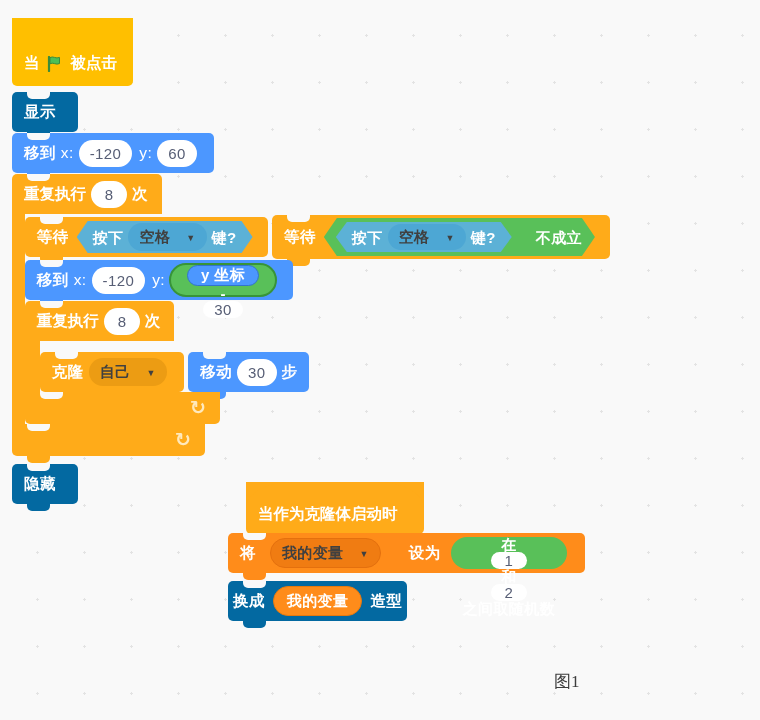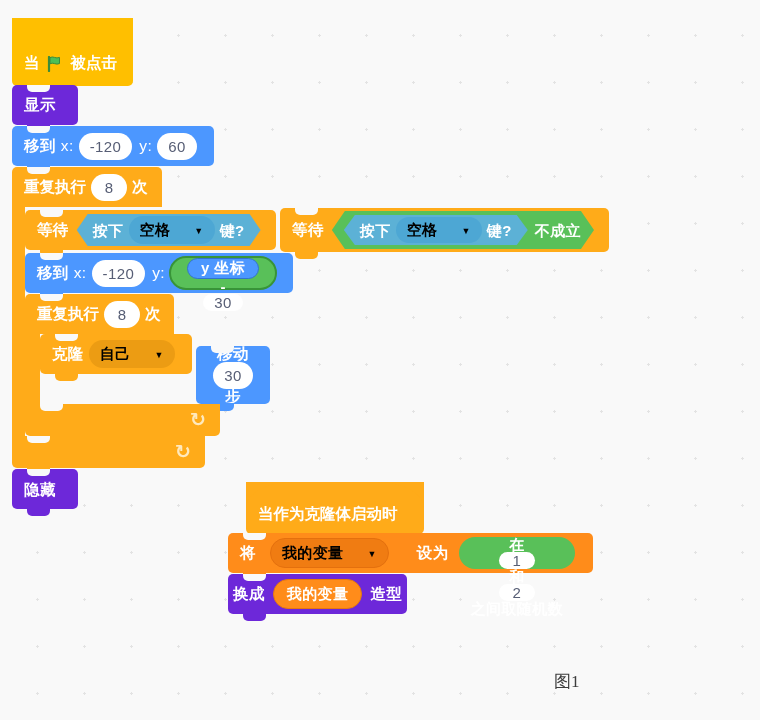--- a/index.html
+++ b/index.html
@@ -52,21 +52,21 @@
     width:23px; height:7px;
     background:#f9f9f9;
     border-radius: 0 0 5px 5px;
     z-index:3;
   }
 
   
   .c-event   { background:#ffbf00; }
   .c-control { background:#ffab19; }
   .c-motion  { background:#4c97ff; }
-  .c-looks   { background:#6d28d9; }
+  .c-looks   { background:#0369a1;margin-top:7px; }
   .c-vars    { background:#ff8c1a; }
 
   
   .hat {
     position: relative;
     display:inline-flex;
     align-items:flex-end;
     padding: 0 16px 0 12px;
     height: 68px;
     border-radius: 0 0 5px 5px;
@@ -90,23 +90,23 @@
     min-width: 36px; height: 27px;
     display:inline-flex; align-items:center; justify-content:center;
     padding: 0 11px;
     font-size: 15px; font-weight: normal;
     margin: 0 5px;
   }
   
   .oval-drop{
     border-radius:999px;
     height:28px;
-    display:inline-flex; align-items:center; gap:24px;
+    display:inline-flex; align-items:center; gap:16px;
     padding:0 11px;
-    font-size:15px; color:#000000; font-weight:bold;
+    font-size:15px; color:#404040; font-weight:bold;
     margin:0 5px;
   }
   .d-control{ background:#ec9c13; }
   .d-sensing{ background:#4da7d4; }
   .d-vars   { background:#f07c12; border:1px solid #e4700e;}
   .caret{ font-size:9px; line-height:1; transform: translateY(1px); }
 
   
   .pill-var{
     background:#ff8c1a; border:1px solid #e6790f;
@@ -265,21 +265,21 @@
           <span class="lbl">等待</span>
           <span class="hex hex-oper" style="margin-left:8px;">
             <span class="hex hex-sensing">
               <span class="lbl">按下</span>
               <span class="oval-drop d-sensing" style="height:26px;">
                 <span>空格</span>
                 <span class="caret">▼</span>
               </span>
               <span class="lbl">键?</span>
             </span>
-            <span class="lbl" style="margin-left:4px;">不成立</span>
+            <span class="lbl" style="margin-left:21px;">不成立</span>
           </span>
         </div>
 
         
         <div class="blk c-motion bump notch" style="padding:3px 12px; margin-top:1px;">
           <span class="lbl">移到</span>
           <span class="lbl" style="font-weight:normal; margin-left:5px;">x:</span>
           <span class="oval-num">-120</span>
           <span class="lbl" style="font-weight:normal; margin-left:2px;">y:</span>
           <span class="oper-oval bordered">
@@ -301,21 +301,21 @@
             <div class="c-inner">
               
               <div class="blk c-control bump notch" style="padding:2px 12px;">
                 <span class="lbl">克隆</span>
                 <span class="oval-drop d-control">
                   <span>自己</span>
                   <span class="caret">▼</span>
                 </span>
               </div>
               
-              <div class="blk c-motion bump notch" style="margin-top:11px;flex-direction:column;">
+              <div class="blk c-motion bump notch" style="margin-top:11px;">
                 <span class="lbl">移动</span>
                 <span class="oval-num">30</span>
                 <span class="lbl">步</span>
               </div>
             </div>
           </div>
           <div class="c-bottom c-control" style="width:195px;">
             <span class="loop-arrow">↻</span>
           </div>
         </div>

